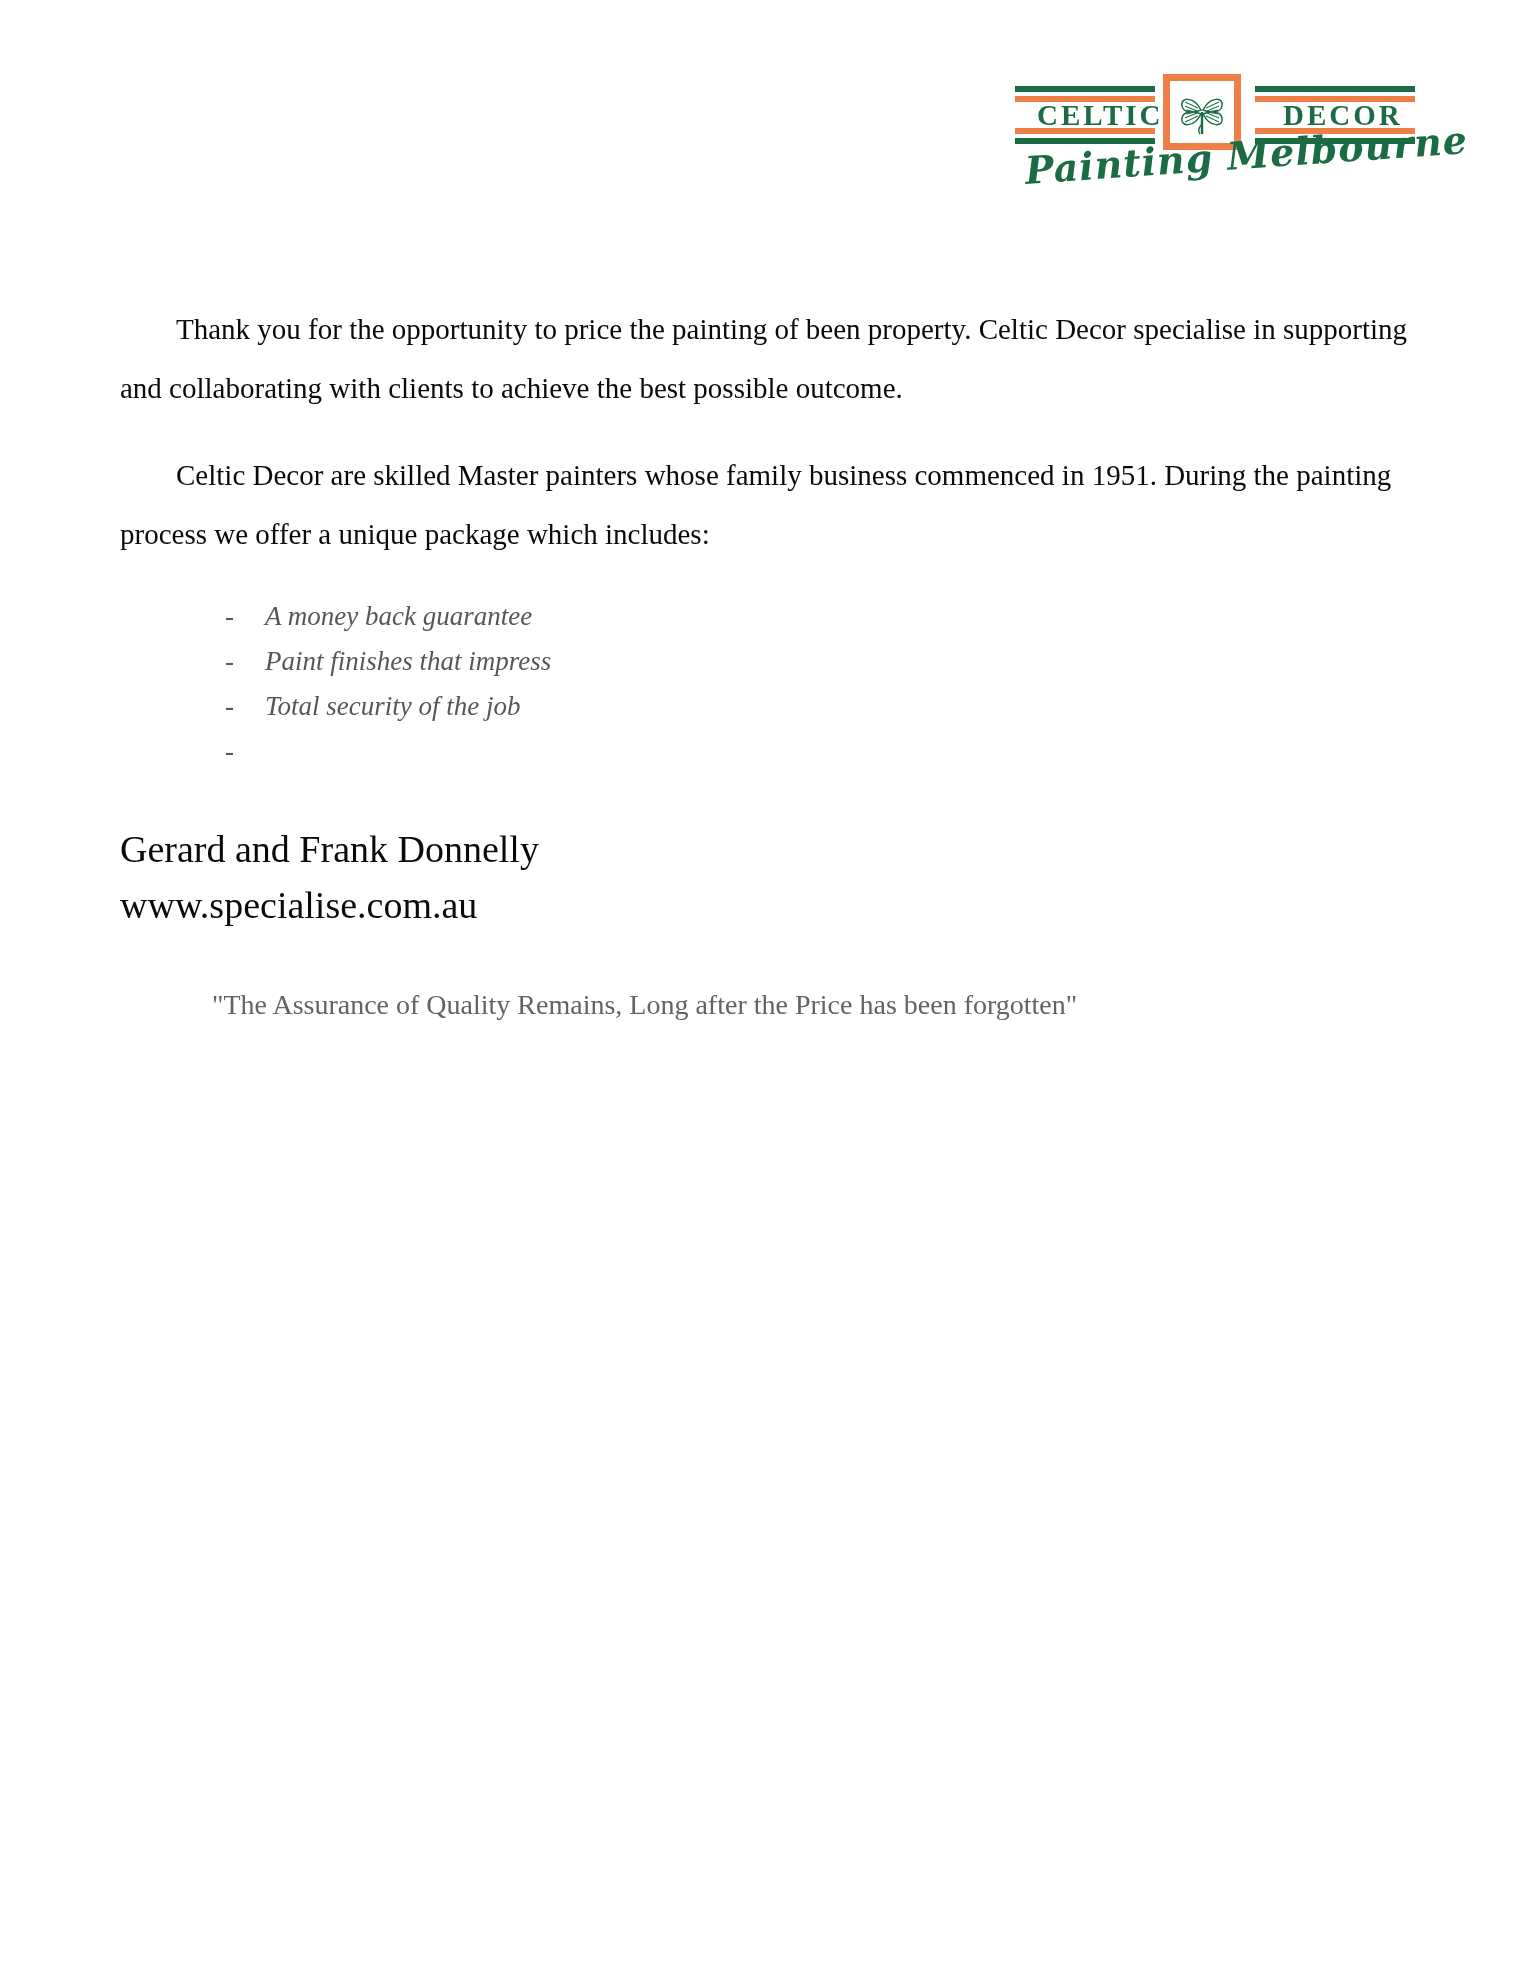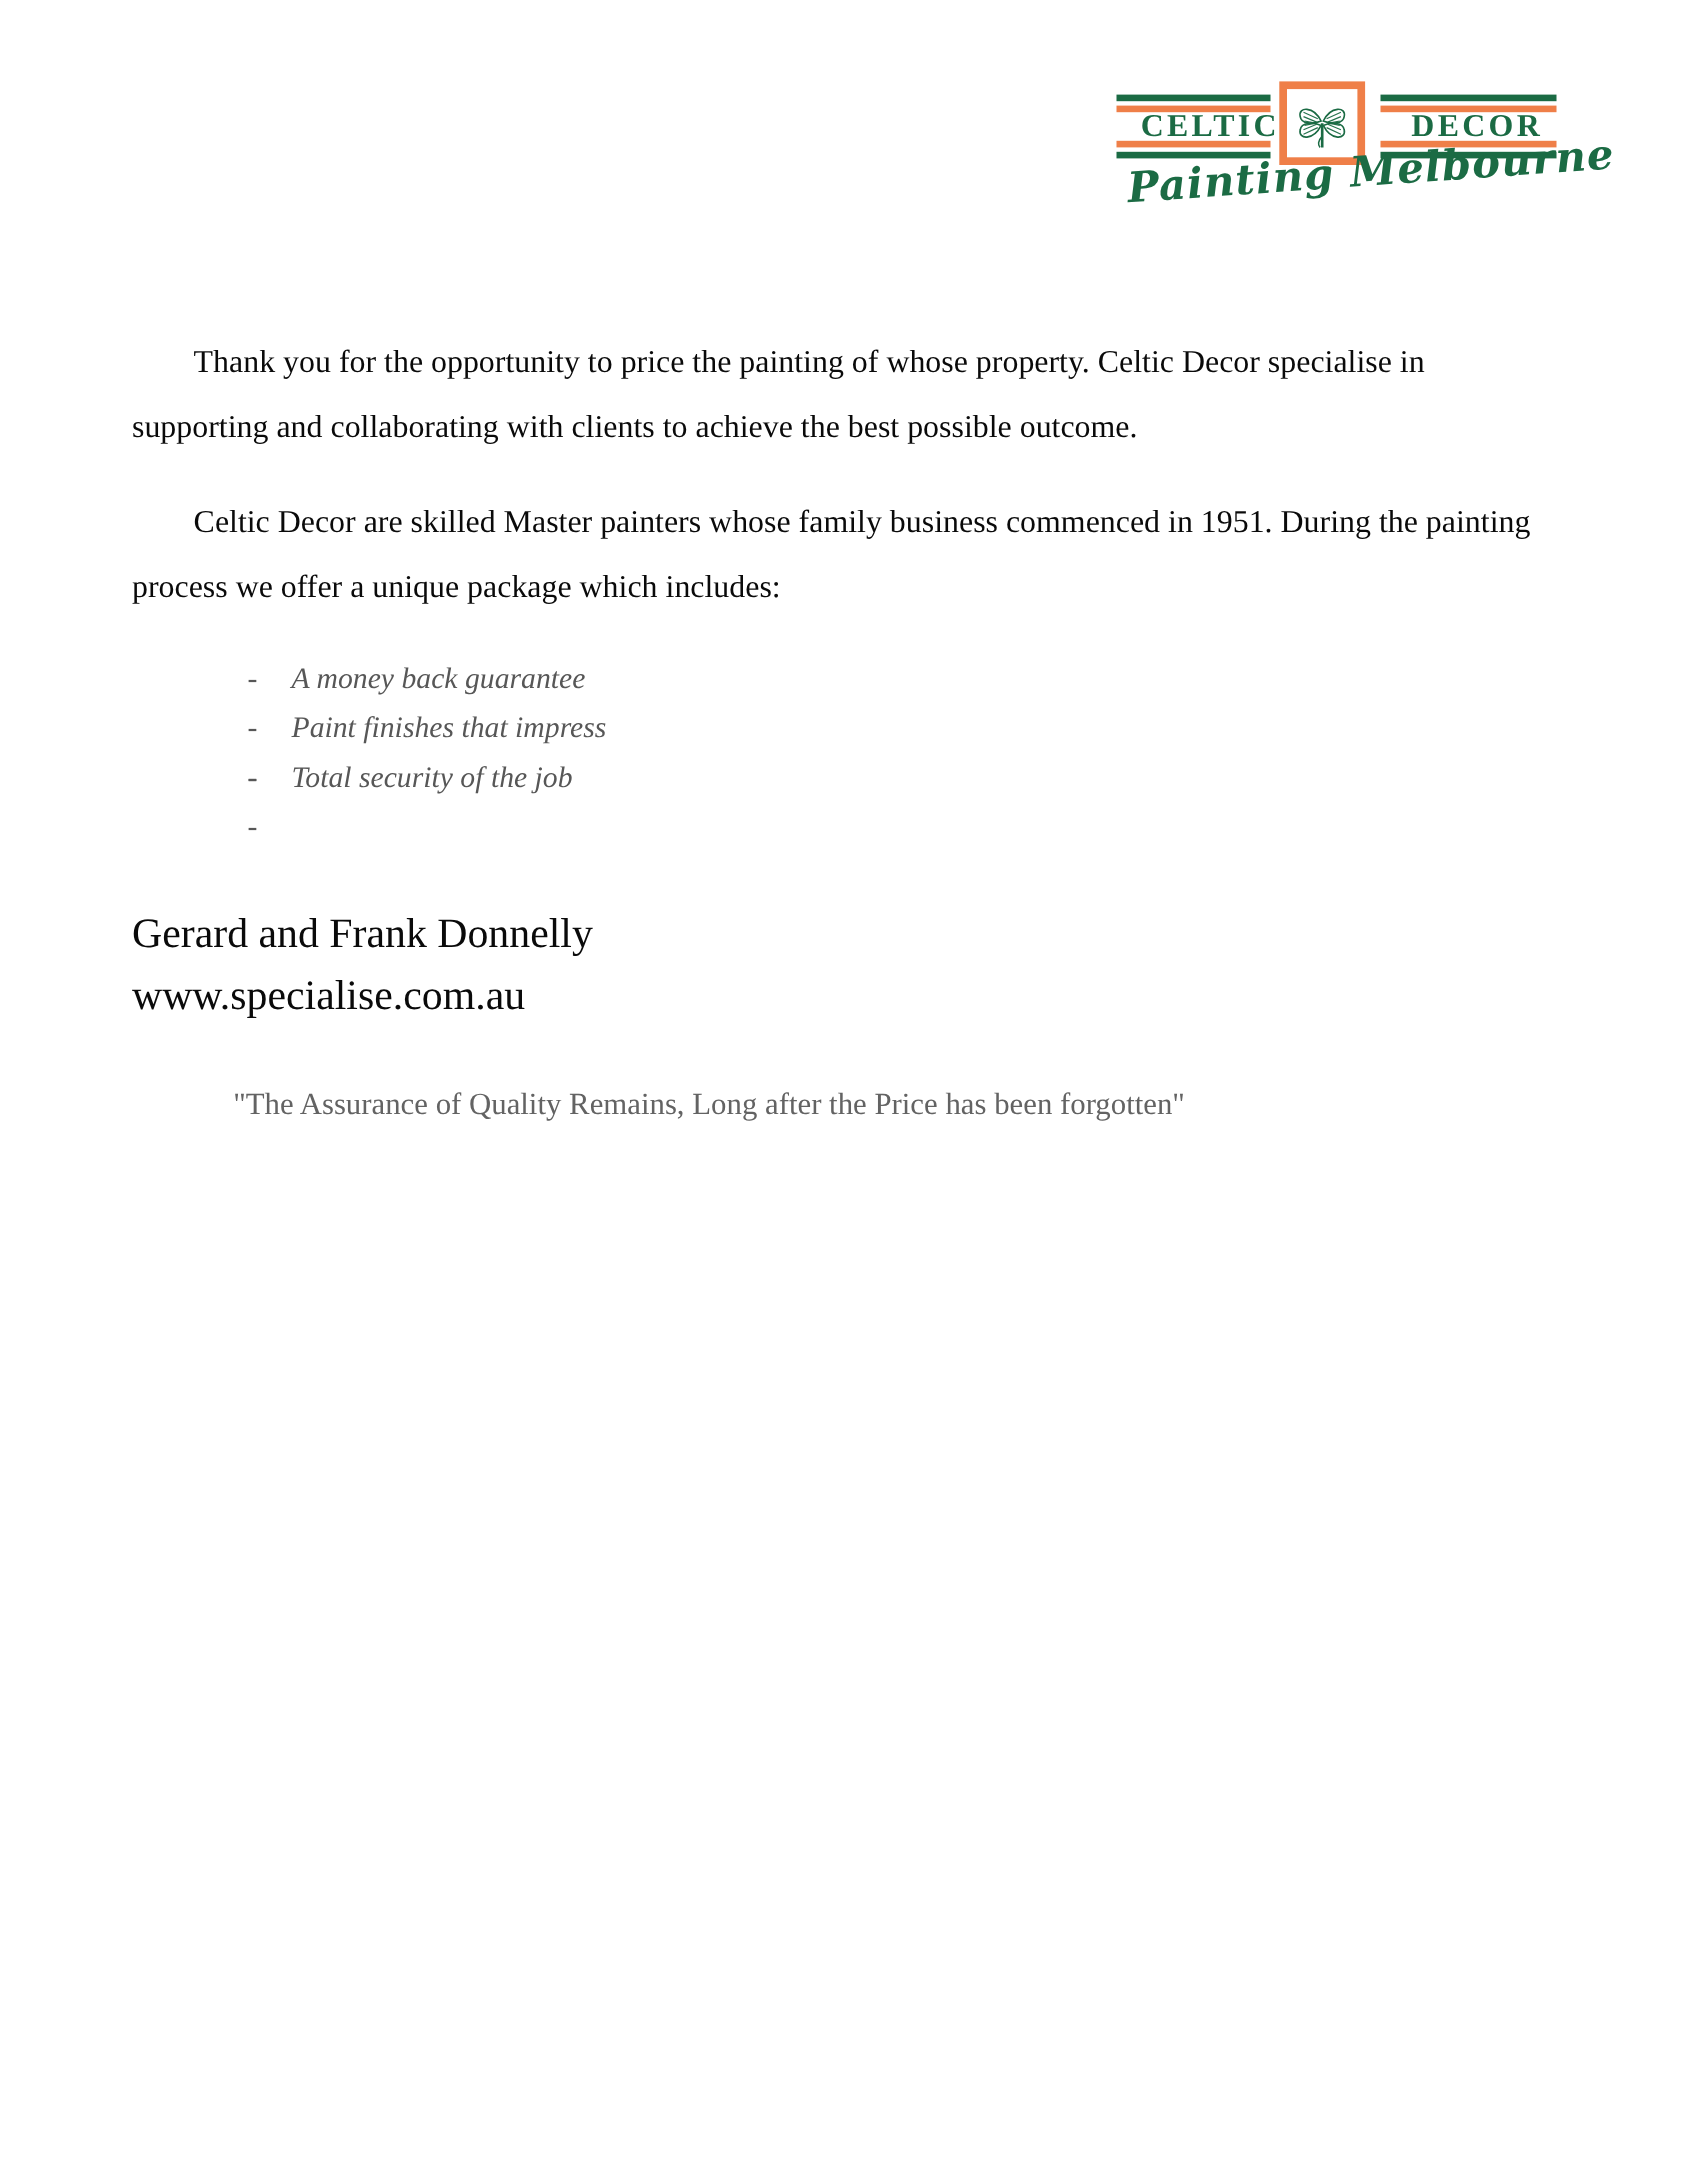--- a/index.html
+++ b/index.html
@@ -190,21 +190,21 @@
           <path d="M28 28 L28 50" stroke="#1b6b44" stroke-width="2.4" fill="none"></path>
           <path d="M28 40 C24 44, 24 48, 26 50" stroke="#1b6b44" stroke-width="1.4" fill="none"></path>
         </svg>
       </div>
     </div>
     <div class="script">Painting Melbourne</div>
   </div>
 
   <div class="body-text">
 
-    <p class="para">Thank you for the opportunity to price the painting of whose property. Celtic Decor specialise in supporting and collaborating with clients to achieve the best possible outcome.</p>
+    <p class="para">Thank you for the opportunity to price the painting of been property. Celtic Decor specialise in supporting and collaborating with clients to achieve the best possible outcome.</p>
 
     <p class="para">Celtic Decor are skilled Master painters whose family business commenced in 1951. During the painting process we offer a unique package which includes:</p>
 
     <ul class="bullet-list">
       <li class="bullet-item">
         <span class="bullet-marker">-</span>
         <span>A money back guarantee</span>
       </li>
       <li class="bullet-item">
         <span class="bullet-marker">-</span>

